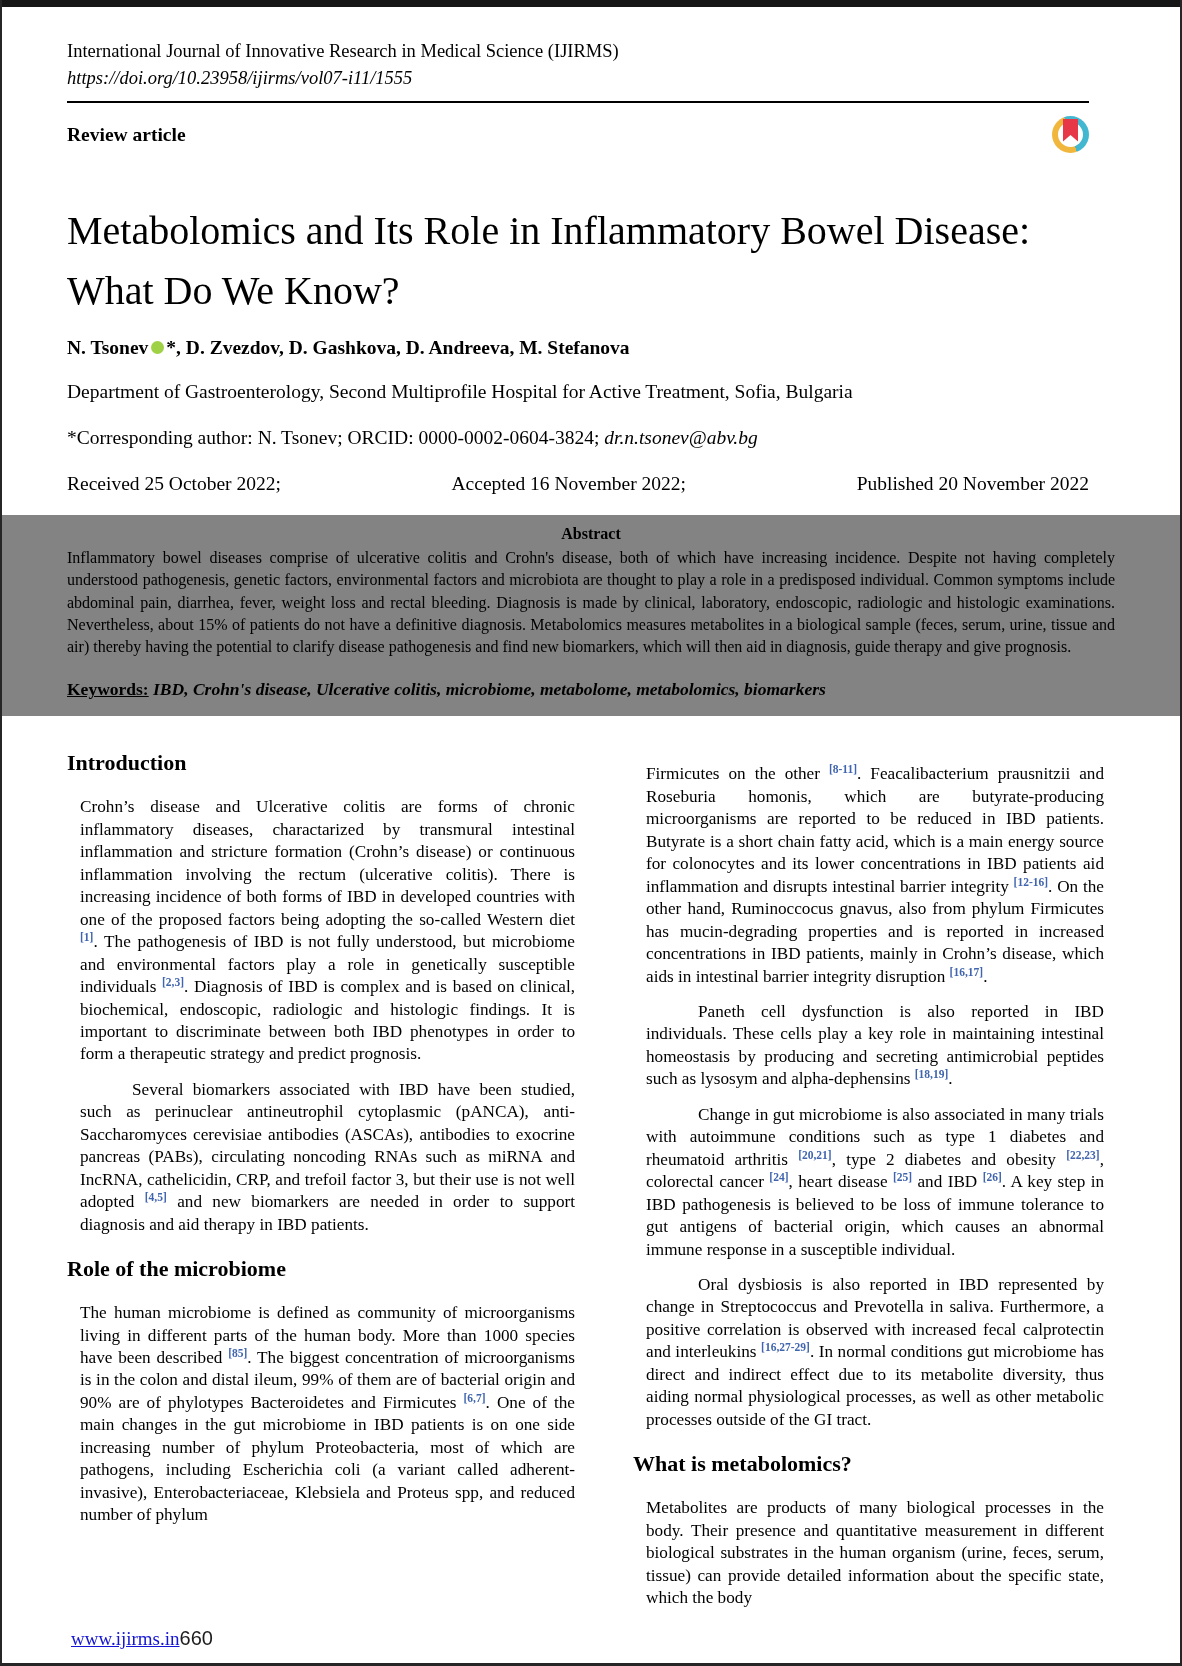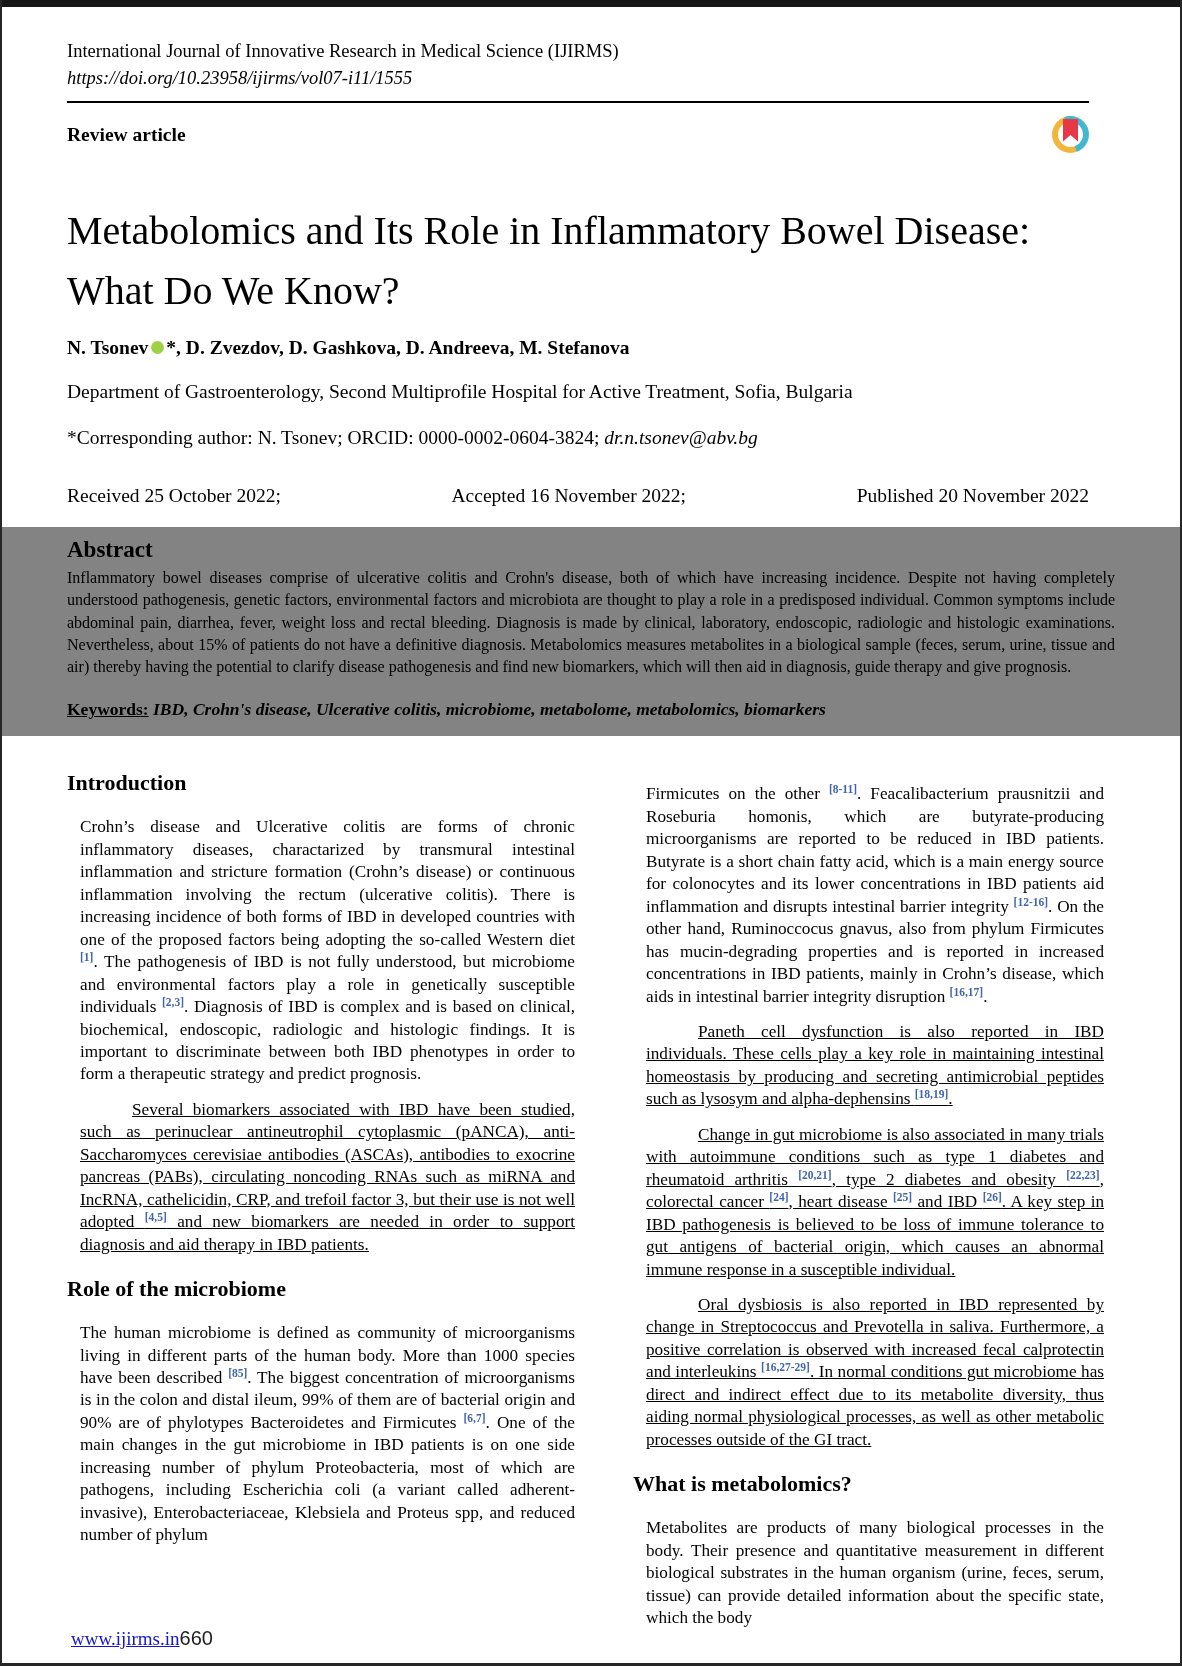--- a/index.html
+++ b/index.html
@@ -25,36 +25,36 @@
   .logo::before { content: ""; position: absolute; inset: 6px; background: #fff; border-radius: 50%; }
   .logo .bookmark { position: absolute; left: 11px; top: 3px; width: 15px; height: 23px; background: #e73848; z-index: 1;
     clip-path: polygon(0 0, 100% 0, 100% 100%, 50% 72%, 0 100%); }
 
   .title { font-size: 40px; line-height: 60px; font-weight: normal; margin: 44px 0 0 0; }
   .authors { margin-top: 16px; font-size: 19.5px; font-weight: bold; }
   .orcid { display: inline-block; width: 13px; height: 13px; border-radius: 50%; background: #9ed145; margin: 0 2px 0 3px; }
   .affiliation { margin-top: 22px; font-size: 19.5px; }
   .corresponding { margin-top: 24px; font-size: 19.5px; }
   .email-link { font-style: italic; color: #000; text-decoration: none; }
-  .dates { display: flex; justify-content: space-between; margin-top: 36px; font-size: 19.5px; }
+  .dates { display: flex; justify-content: space-between; margin-top: 24px; font-size: 19.5px; }
 
   .abstract-band { background: #838383; margin-top: 20px; padding: 10px 65px 16px 65px; }
-  .abstract-heading { font-size: 23px; font-weight: bold; margin: 0 0 4px 0; }
+  .abstract-heading { font-size: 16px; font-weight: bold; margin: 0 0 4px 0; text-align: center; }
   .abstract-body { font-size: 16px; line-height: 22.3px; text-align: justify; margin: 0; }
   .keywords { margin-top: 21px; font-size: 17.5px; font-weight: bold; }
   .keywords-label { text-decoration: underline; }
   .keywords-text { font-style: italic; }
 
   .columns { display: flex; gap: 45px; margin-top: 34px; }
   .col-left { width: 521px; flex: 0 0 auto; }
   .col-right { width: 484px; flex: 0 0 auto; }
   .body-heading { font-size: 22px; font-weight: bold; margin: 0 0 20px 0; }
   .h-mid { margin-top: 20px; }
   .columns p { font-size: 17.2px; line-height: 22.45px; text-align: justify; margin: 13px; }
-  p.indent { text-indent: 52px; text-decoration: underline; }
+  p.indent { text-indent: 52px; }
   .cite { color: #4065ae; font-weight: bold; font-size: 11.5px; position: relative; top: -6px; line-height: 0; }
 
   .footer { position: absolute; left: 69px; right: 65px; bottom: 13px;
     display: flex; align-items: flex-end; }
   .site-link { color: #1414d2; font-size: 19px; text-decoration: underline; }
   .page-num { font-family: Liberation Sans, sans-serif; font-size: 20px; color: #1d1d1d; margin-top: 35px; }
 </style>
 </head>
 <body>
 

